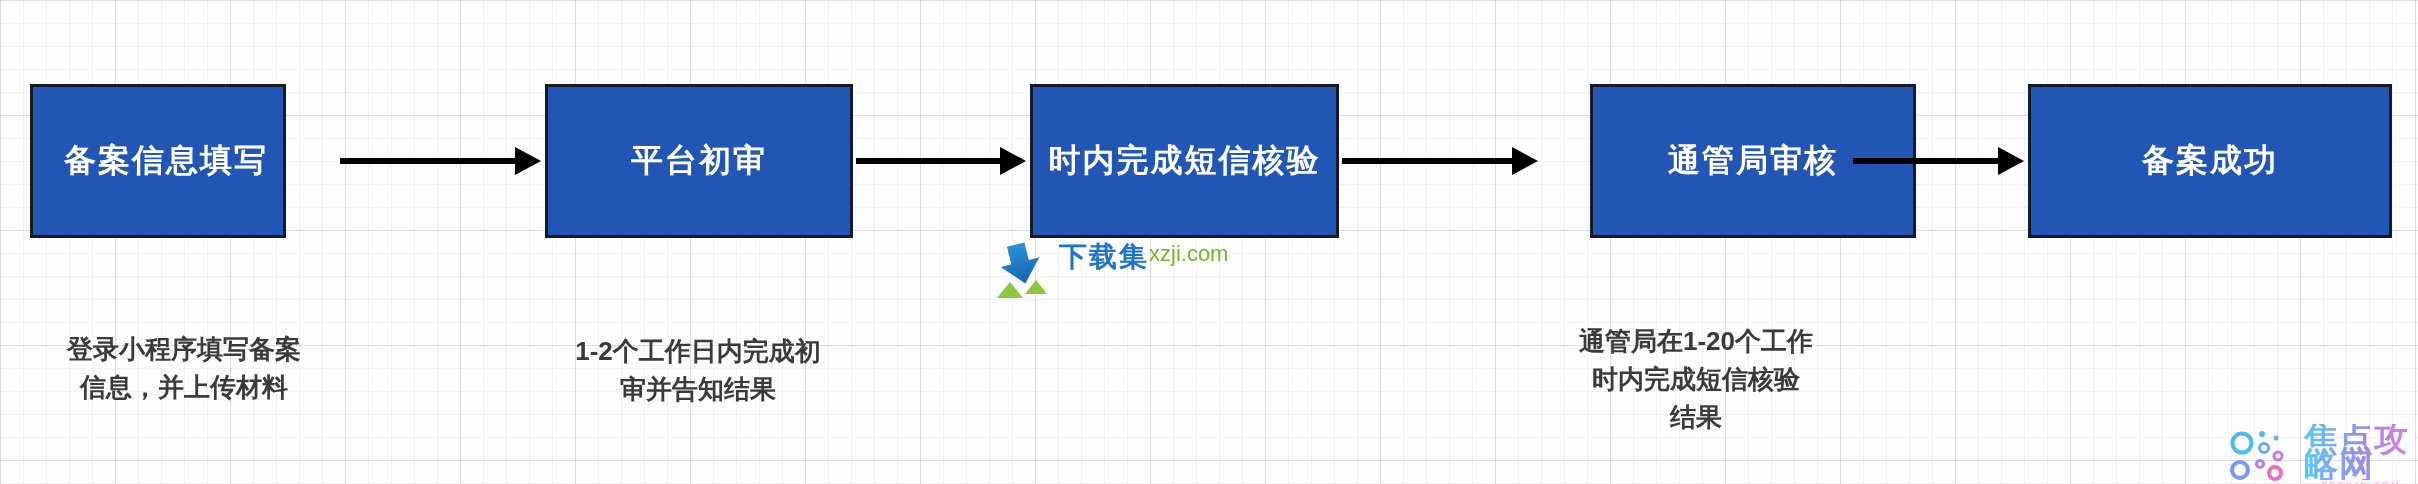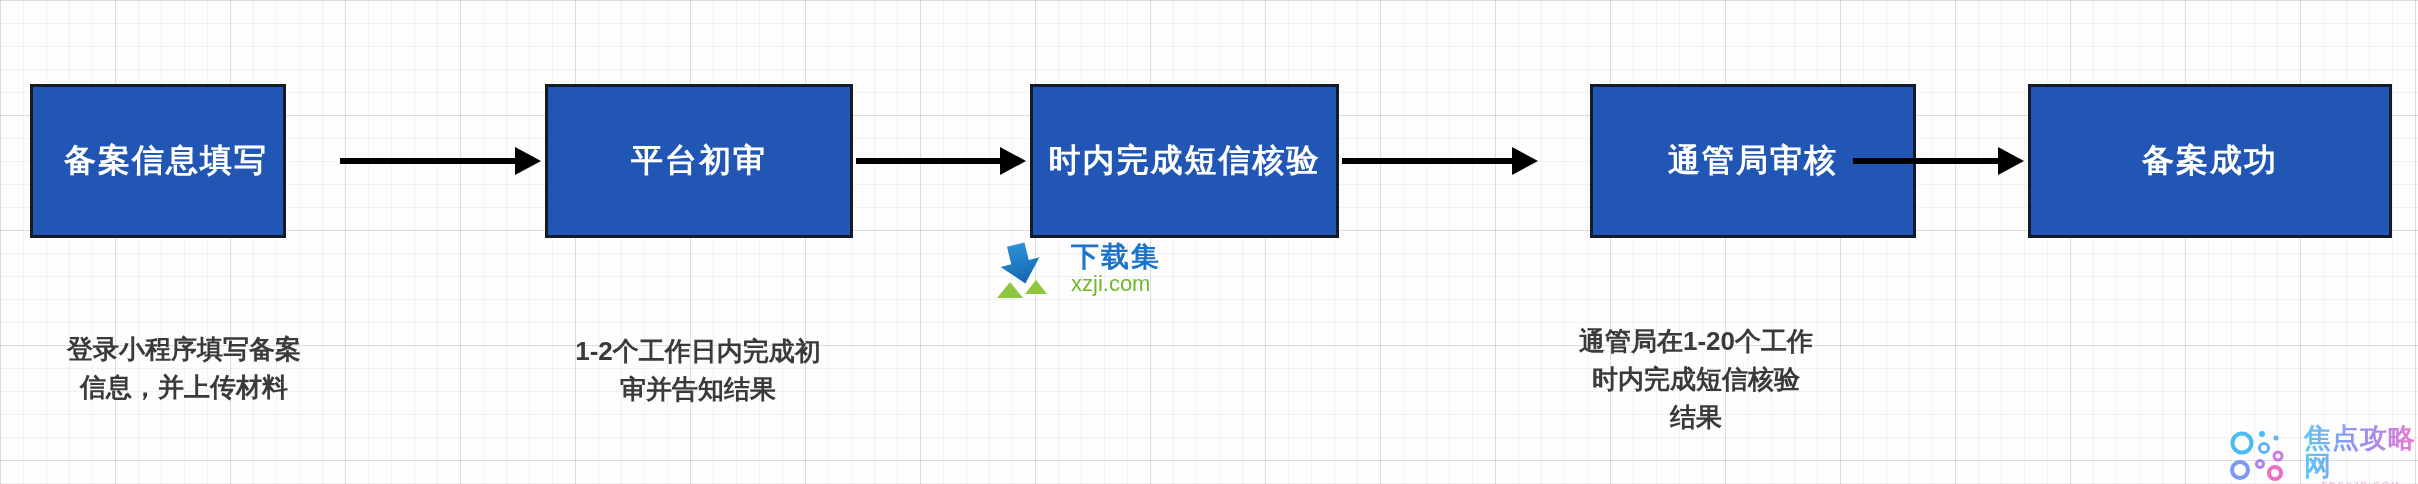--- a/index.html
+++ b/index.html
@@ -44,28 +44,28 @@
     font-size:26px;font-weight:600;color:#3a3a3a;line-height:38px;
     white-space:pre-line;
   }
   .d1{left:-16px;top:330px;}
   .d2{left:498px;top:332px;}
   .d3{left:984px;top:332px;}
   .d4{left:1496px;top:322px;}
   .d5{left:1982px;top:342px;}
 
   .wm-xzji{position:absolute;left:995px;top:242px;display:flex;align-items:flex-start;}
-  .xzji-texts{margin-left:20px;display:flex;flex-direction:column;}
+  .xzji-texts{margin-left:8px;display:flex;flex-direction:row;}
   .xzji-name{font-size:28px;font-weight:bold;color:#1b74c9;line-height:30px;letter-spacing:2px;}
   .xzji-domain{font-size:22px;font-weight:normal;color:#72b82c;line-height:24px;}
 
   .wm-jd{position:absolute;left:2226px;top:424px;display:flex;align-items:center;opacity:0.9;}
   .jd-texts{margin-left:6px;display:flex;flex-direction:column;align-items:center;}
   .jd-name{
-    font-size:27px;font-weight:bold;letter-spacing:1px;
+    font-size:34px;font-weight:bold;letter-spacing:1px;
     background:linear-gradient(90deg,#49c2f5,#8a82f0,#ee6ec9);
     -webkit-background-clip:text;background-clip:text;color:transparent;
     line-height:28px;
   }
   .jd-domain{font-size:9px;color:#efa9d4;letter-spacing:2px;line-height:11px;}
 </style>
 </head>
 <body>
 
 <div class="canvas">

